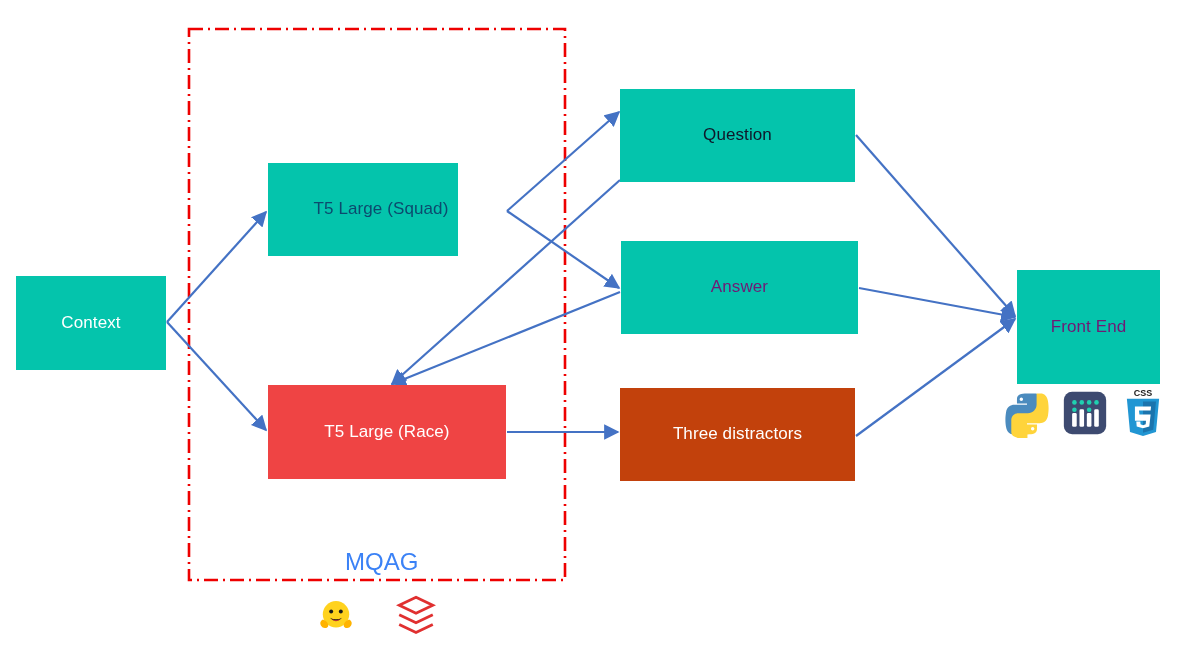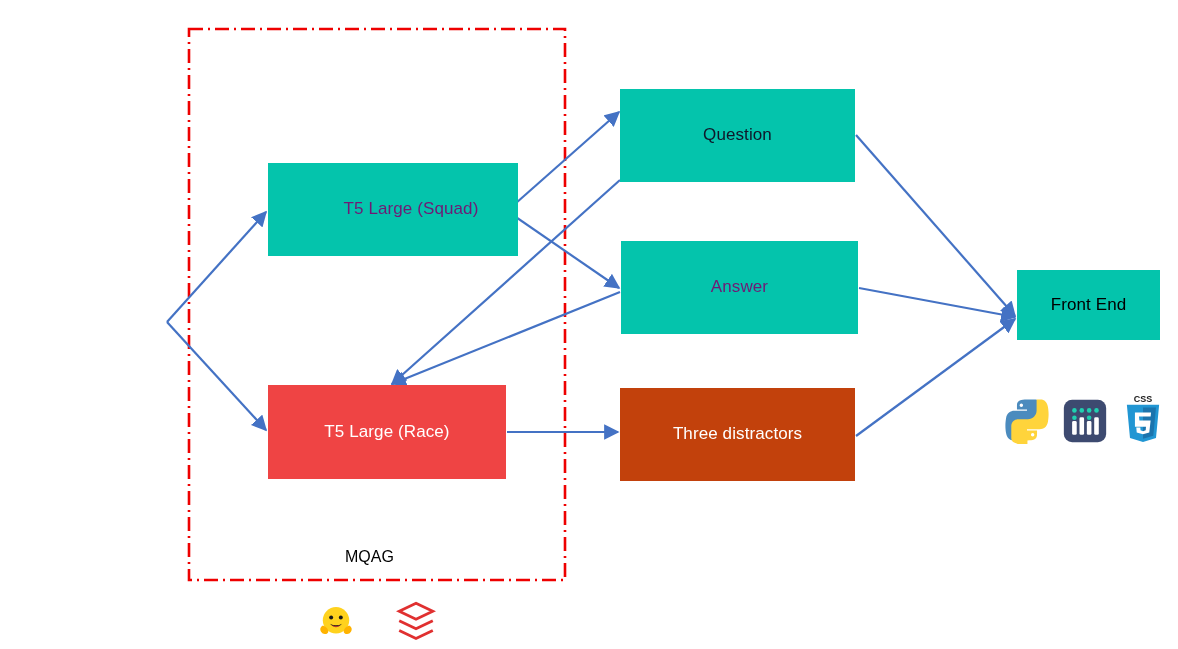--- a/index.html
+++ b/index.html
@@ -35,32 +35,32 @@
     text-align: center;
     font-size: 17px;
     font-weight: 400;
     letter-spacing: 0.1px;
     line-height: 1.2;
     box-sizing: border-box;
     padding: 4px 8px;
   }
   .group-label {
     position: absolute;
-    font-size: 16px;
-    color: #000000;
+    font-size: 24px;
+    color: #3b82f6;
     white-space: nowrap;
   }
   .icon-row {
     position: absolute;
     display: flex;
     align-items: center;
   }
   .icon-slot {
     display: inline-flex;
-    align-items: flex-end;
+    align-items: flex-start;
     justify-content: center;
   }
 </style>
 </head>
 <body>
 
 <div id="canvas">
 
   <svg id="group-layer" width="1178" height="649" style="position:absolute;left:0;top:0;">
     <rect id="group-rect" x="189" y="29" width="376" height="551" fill="none" stroke="#ee0000" stroke-width="2.6" stroke-dasharray="14 5 2 5"></rect>
@@ -89,42 +89,45 @@
       <line x1="507" y1="432" x2="618" y2="432"></line>
 
       <line x1="856" y1="135" x2="1015" y2="316"></line>
 
       <line x1="859" y1="288" x2="1015" y2="317"></line>
 
       <line x1="856" y1="436" x2="1015" y2="319"></line>
     </g>
   </svg>
 
+  <div class="node" style="left: 16px; top: 276px; width: 150px; height: 94px; background: rgb(4, 196, 172); color: rgb(255, 255, 255);">
+    <span>Context</span>
+  </div>
 
-  <div class="node" style="left: 268px; top: 163px; width: 250px; height: 93px; background: rgb(4, 196, 172); color: #701a75; padding-left: 44px;">
+  <div class="node" style="left: 268px; top: 163px; width: 190px; height: 93px; background: rgb(4, 196, 172); color: #0c4a6e; padding-left: 44px;">
     <span>T5 Large (Squad)</span>
   </div>
 
   <div class="node" style="left: 268px; top: 385px; width: 238px; height: 94px; background: #ef4444; color: rgb(255, 255, 255); justify-content: center;">
     <span>T5 Large (Race)</span>
   </div>
 
   <div class="node" style="left: 620px; top: 89px; width: 235px; height: 93px; background: rgb(4, 196, 172); color: #0f172a;">
     <span>Question</span>
   </div>
 
   <div class="node" style="left: 621px; top: 241px; width: 237px; height: 93px; background: rgb(4, 196, 172); color: #701a75;">
     <span>Answer</span>
   </div>
 
   <div class="node" style="left: 620px; top: 388px; width: 235px; height: 93px; background: #c2410c; color: rgb(255, 255, 255);">
     <span>Three distractors</span>
   </div>
 
-  <div class="node" style="left: 1017px; top: 270px; width: 143px; height: 70px; background: rgb(4, 196, 172); color: #000000; text-align: center;">
+  <div class="node" style="left: 1017px; top: 270px; width: 143px; height: 114px; background: rgb(4, 196, 172); color: #701a75; text-align: center;">
     <span>Front End</span>
   </div>
 
   <div class="group-label" style="left:345px;top:548px;">MQAG</div>
 
   <div class="icon-row" style="left:1000px;top:388px;">
 
     <span class="icon-slot" style="width:54px;height:54px;">
       <svg width="48" height="48" viewBox="0 0 110 110">
         <path fill="#4b8bbe" d="M54 8c-12 0-22 2-22 13v10h23v3H26c-9 0-17 5-19 17-2 13-2 21 0 34 2 11 8 17 17 17h9V85c0-11 9-20 20-20h22c9 0 16-7 16-16V21C91 13 82 8 71 8H54zm-12 9a4 4 0 1 1 0 8 4 4 0 0 1 0-8z"></path>

